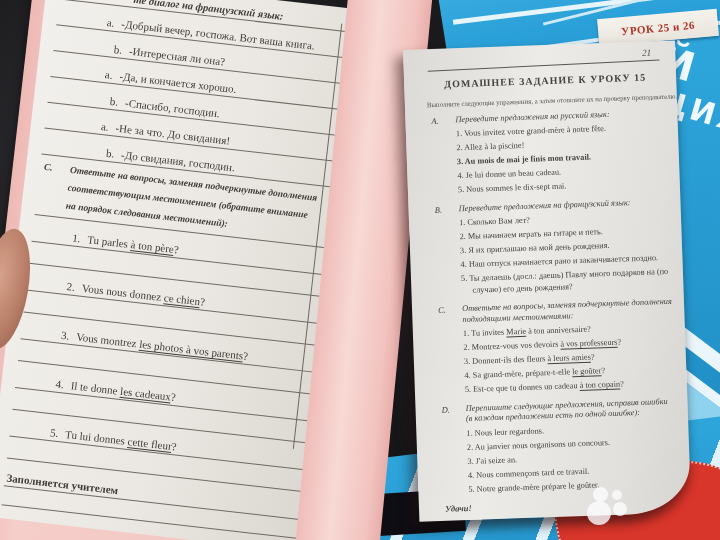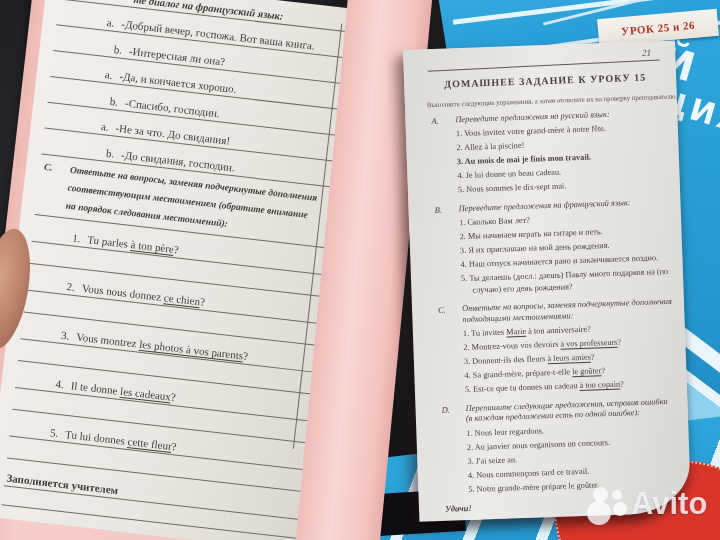--- a/index.html
+++ b/index.html
@@ -267,16 +267,15 @@
     <div class="rp-closing">Удачи!</div>
   </div>
 
   <div class="abs finger"></div>
 
   <div class="abs wm">
     <div class="wm-c wm-c1"></div>
     <div class="wm-c wm-c2"></div>
     <div class="wm-c wm-c3"></div>
     <div class="wm-c wm-c4"></div>
-    <div class="wm-text">Avito</div>
   </div>
 
 </div>
 
 </body></html>

